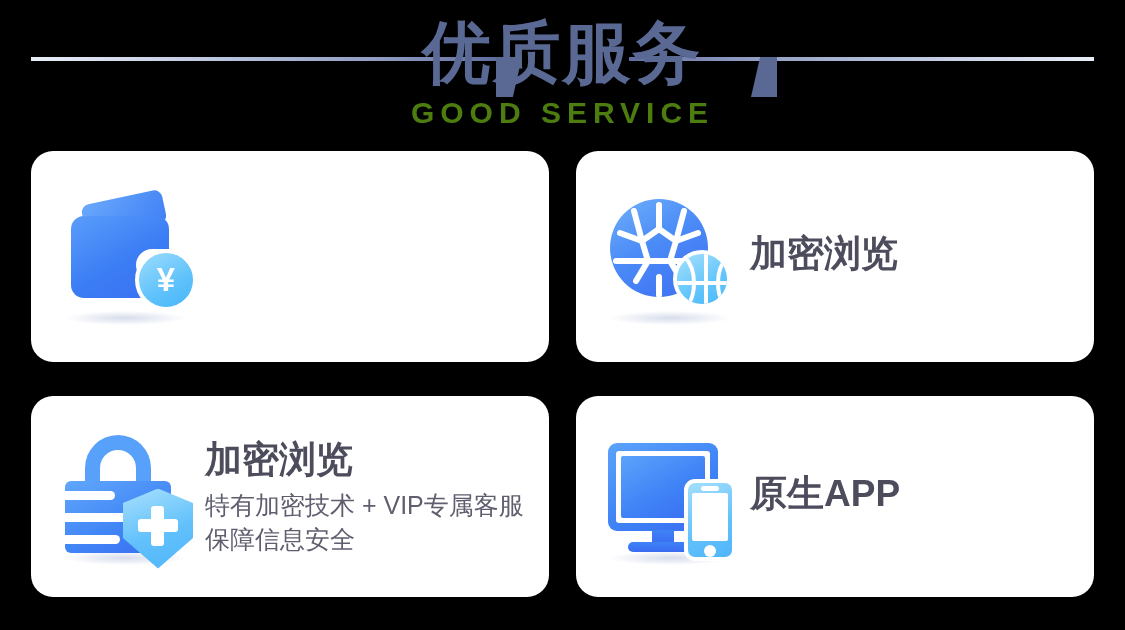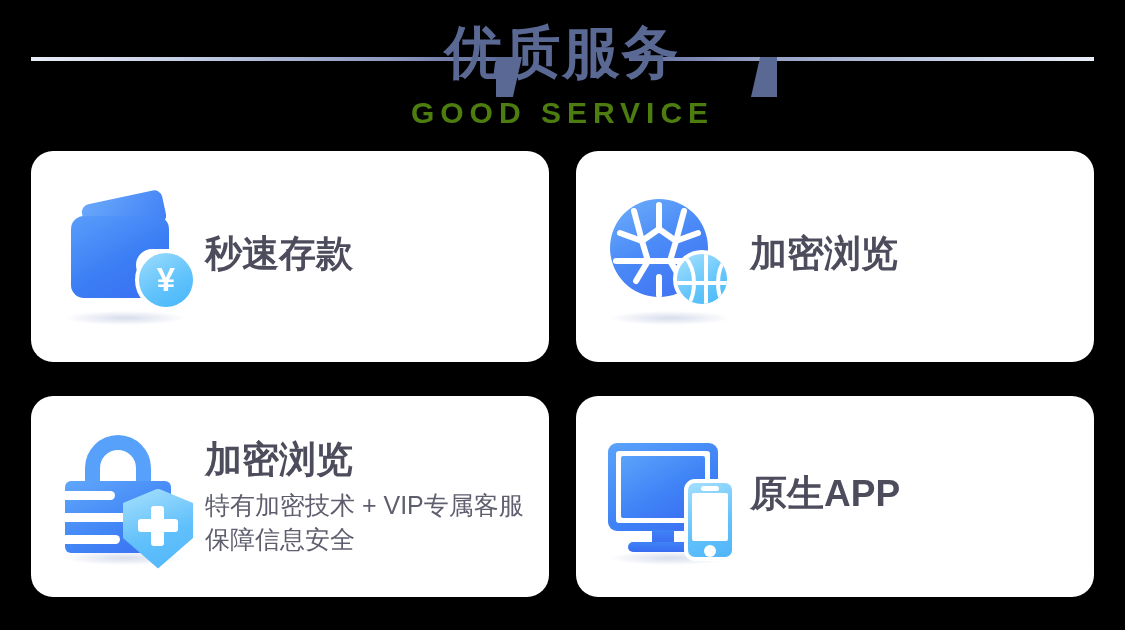--- a/index.html
+++ b/index.html
@@ -28,21 +28,21 @@
   .tick{
     position:absolute;top:57px;width:13px;height:40px;
     background:#5a6894;
   }
   .tick-left{left:496px;clip-path:polygon(0 0,100% 0,65% 100%,-45% 100%);width:26px;}
   .tick-right{left:751px;clip-path:polygon(35% 0,145% 0,100% 100%,0 100%);width:26px;}
 
   .title-cn{
     position:absolute;left:0;top:10px;width:1125px;
     text-align:center;
-    font-size:57px;line-height:84px;
+    font-size:68px;line-height:84px;
     font-weight:bold;
     color:#5a6894;
     letter-spacing:2px;
     font-family:"Liberation Sans","DejaVu Sans",sans-serif;
   }
   .title-en{
     position:absolute;left:0;top:96px;width:1125px;
     text-align:center;
     font-size:30px;line-height:34px;
     font-weight:bold;
@@ -238,21 +238,20 @@
       <div class="icon-wrap">
         <div class="shadow"></div>
         <div class="wal-flap"></div>
         <div class="wal-body"></div>
         <div class="wal-notch"></div>
         <div class="wal-dot-in"></div>
         <div class="wal-coin"></div>
         <div class="wal-yen">¥</div>
       </div>
       <div class="card-text">
-        <p class="card-title">秒速存款</p>
       </div>
     </div>
 
     <div class="card card-2">
       <div class="icon-wrap">
         <div class="shadow"></div>
         <div class="ball">
           <svg width="98" height="98" viewBox="0 0 98 98" aria-hidden="true">
             <g fill="none" stroke="#ffffff" stroke-width="6" stroke-linejoin="round" stroke-linecap="round">
               <polygon points="49,30 66,42 60,62 38,62 32,42"></polygon>

